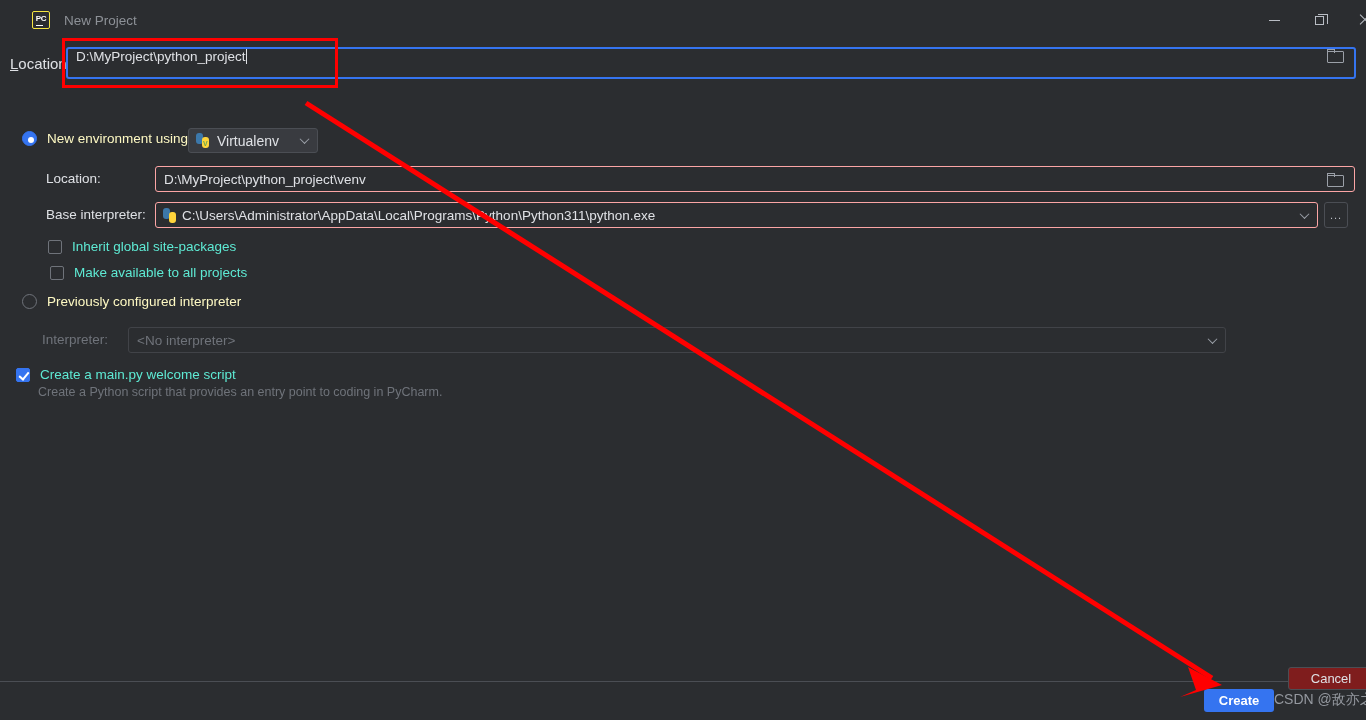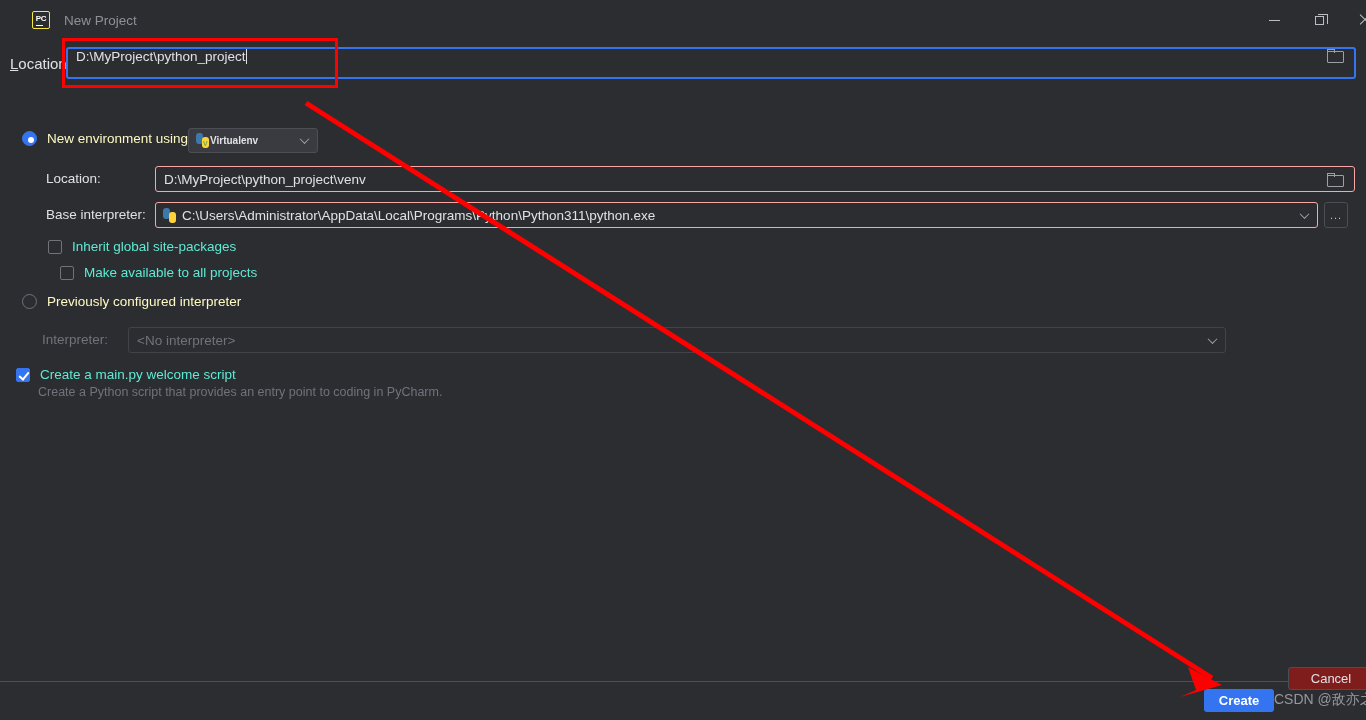--- a/index.html
+++ b/index.html
@@ -161,21 +161,21 @@
   }
   .py-ico .pb {
     position: absolute; width: 7px; height: 11px; border-radius: 3px;
   }
   .py-ico .pb1 { background: #3c78aa; left: 1px; top: 0px; }
   .py-ico .pb2 { background: #ffd43b; left: 7px; top: 4px; }
   .py-badge {
     position: absolute; left: 8px; top: 7px;
     font-size: 7px; color: #6aa84f; font-weight: bold; line-height: 1;
   }
-  .env-combo-label { font-size: 10px; color: #dfe1e5; font-weight: bold; }
+  .env-combo-label { margin-left: 7px; font-size: 14px; color: #dfe1e5; }
   .chev-sm {
     margin-left: auto; margin-right: 9px;
     width: 7px; height: 7px;
     border-right: 1.3px solid #9ba0a8;
     border-bottom: 1.3px solid #9ba0a8;
     transform: rotate(45deg) translate(-1px,-1px);
   }
 
   
   .frow-label {
@@ -322,21 +322,21 @@
     </div>
     <span class="val withico">C:\Users\Administrator\AppData\Local\Programs\Python\Python311\python.exe</span>
     <div class="chev-sm"></div>
   </div>
   <div class="dots-btn" style="left:1324px; top:202px;">...</div>
 
   <div class="cbrow" style="left:48px; top:239px;">
     <div class="cbox"></div>
     <span class="cb-label">Inherit global site-packages</span>
   </div>
-  <div class="cbrow" style="left:60px; top:265px;">
+  <div class="cbrow" style="left:50px; top:265px;">
     <div class="cbox"></div>
     <span class="cb-label">Make available to all projects</span>
   </div>
 
   <div class="radio-row-1" style="top:294px;">
     <div class="radio"></div>
     <span class="radio-label">Previously configured interpreter</span>
   </div>
   <div class="frow-label dim" style="left:42px; top:332px;">Interpreter:</div>
   <div class="ftext dim" style="left:128px; top:327px; width:1098px;">

